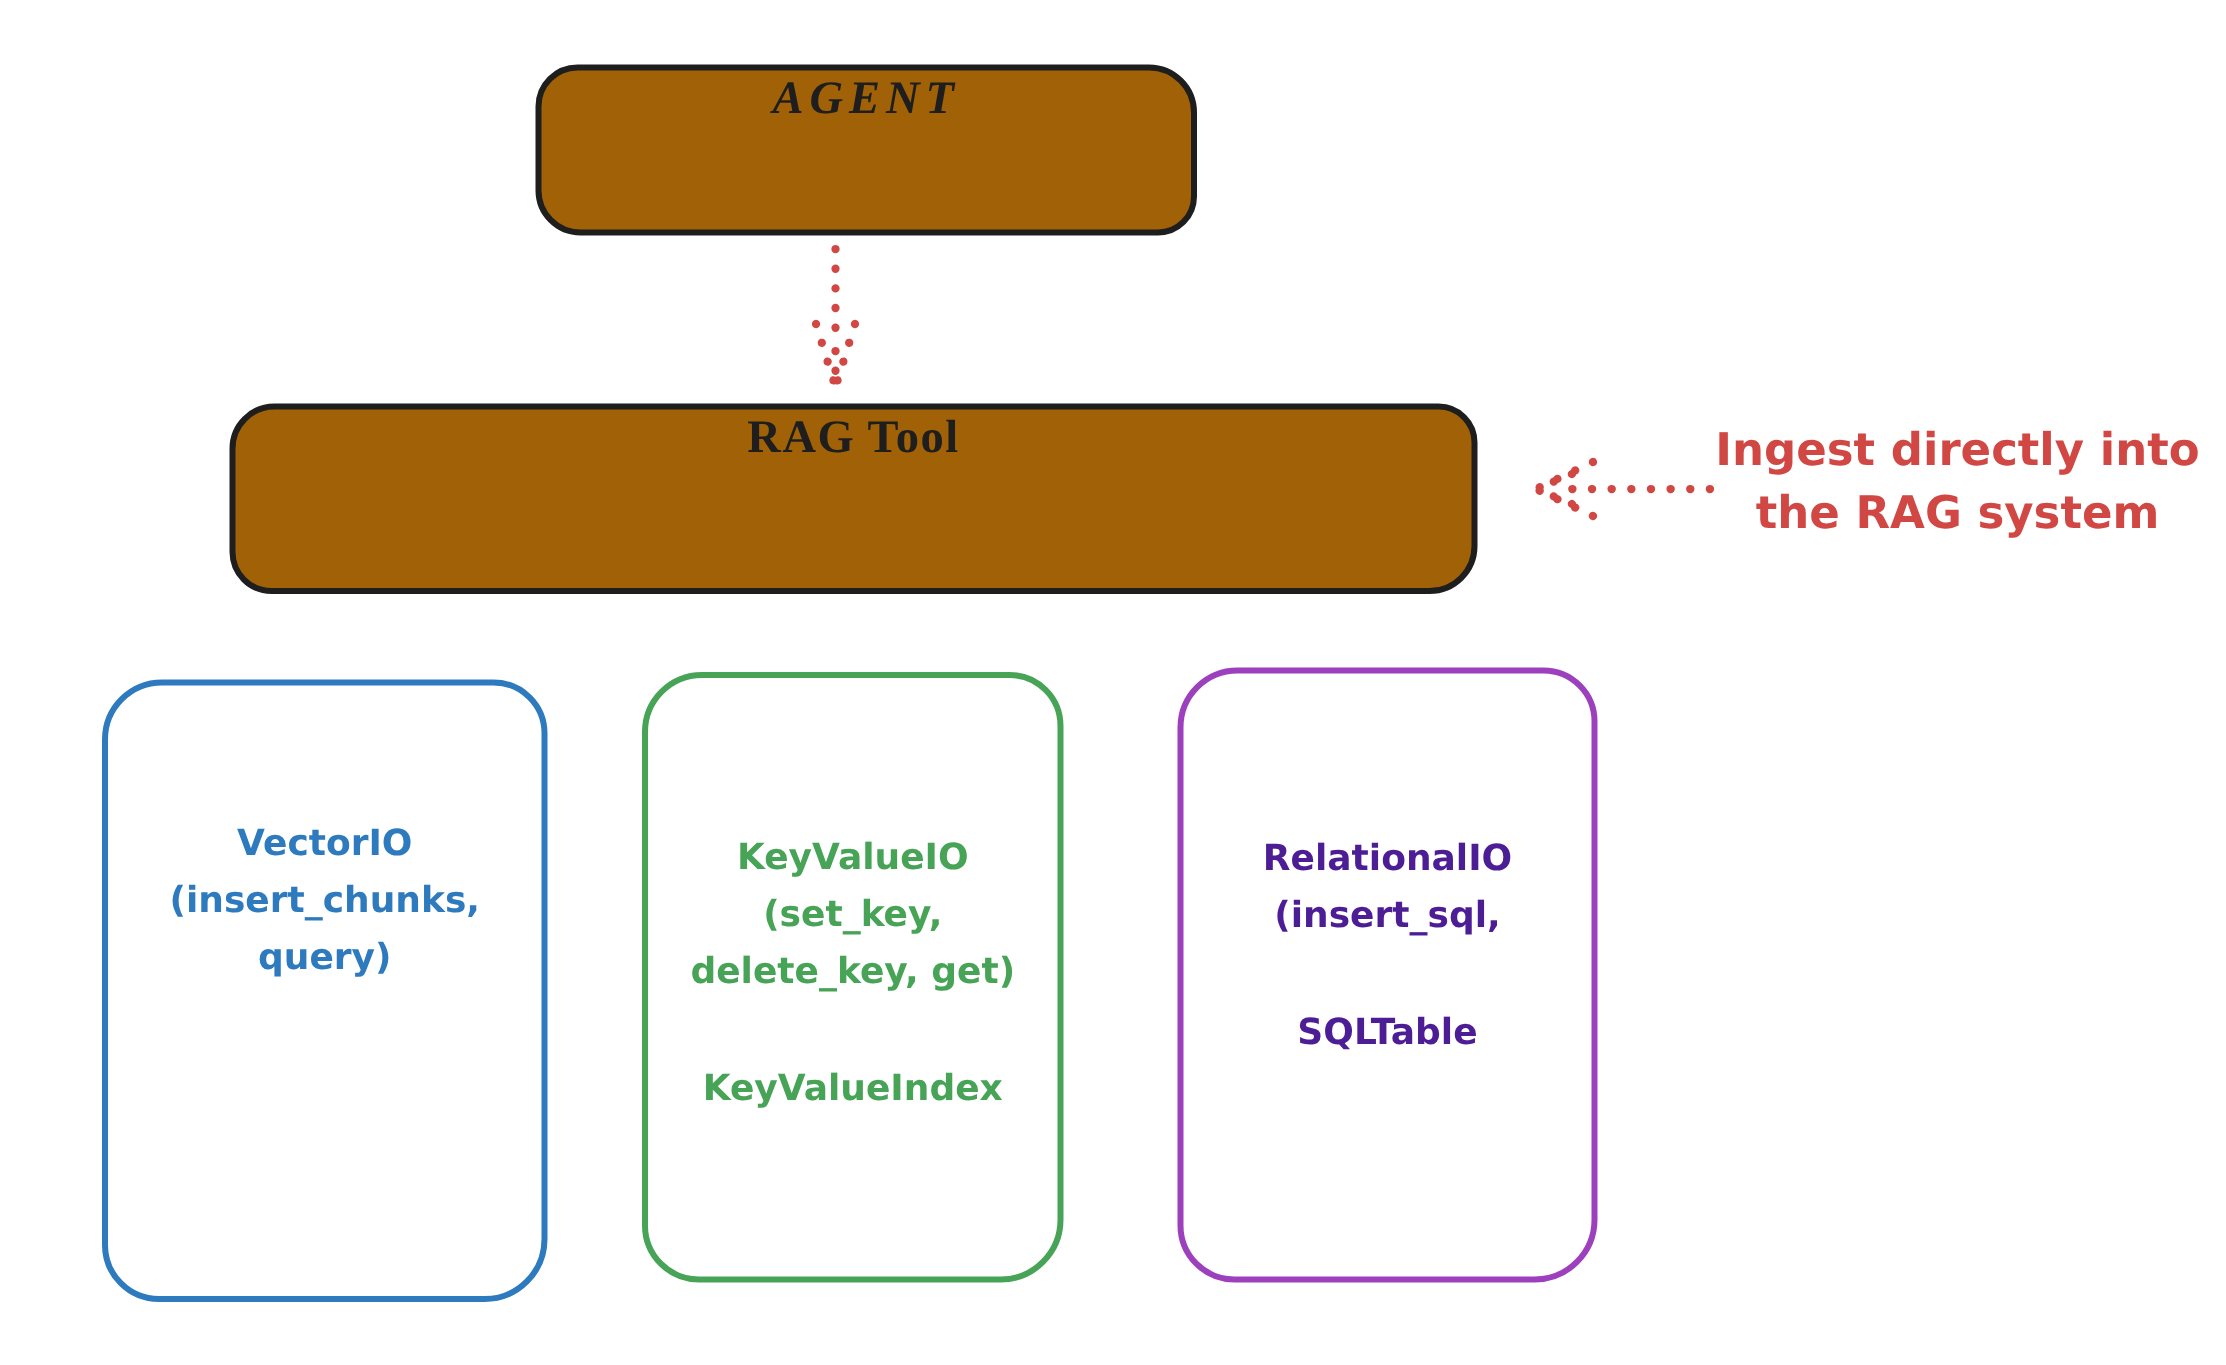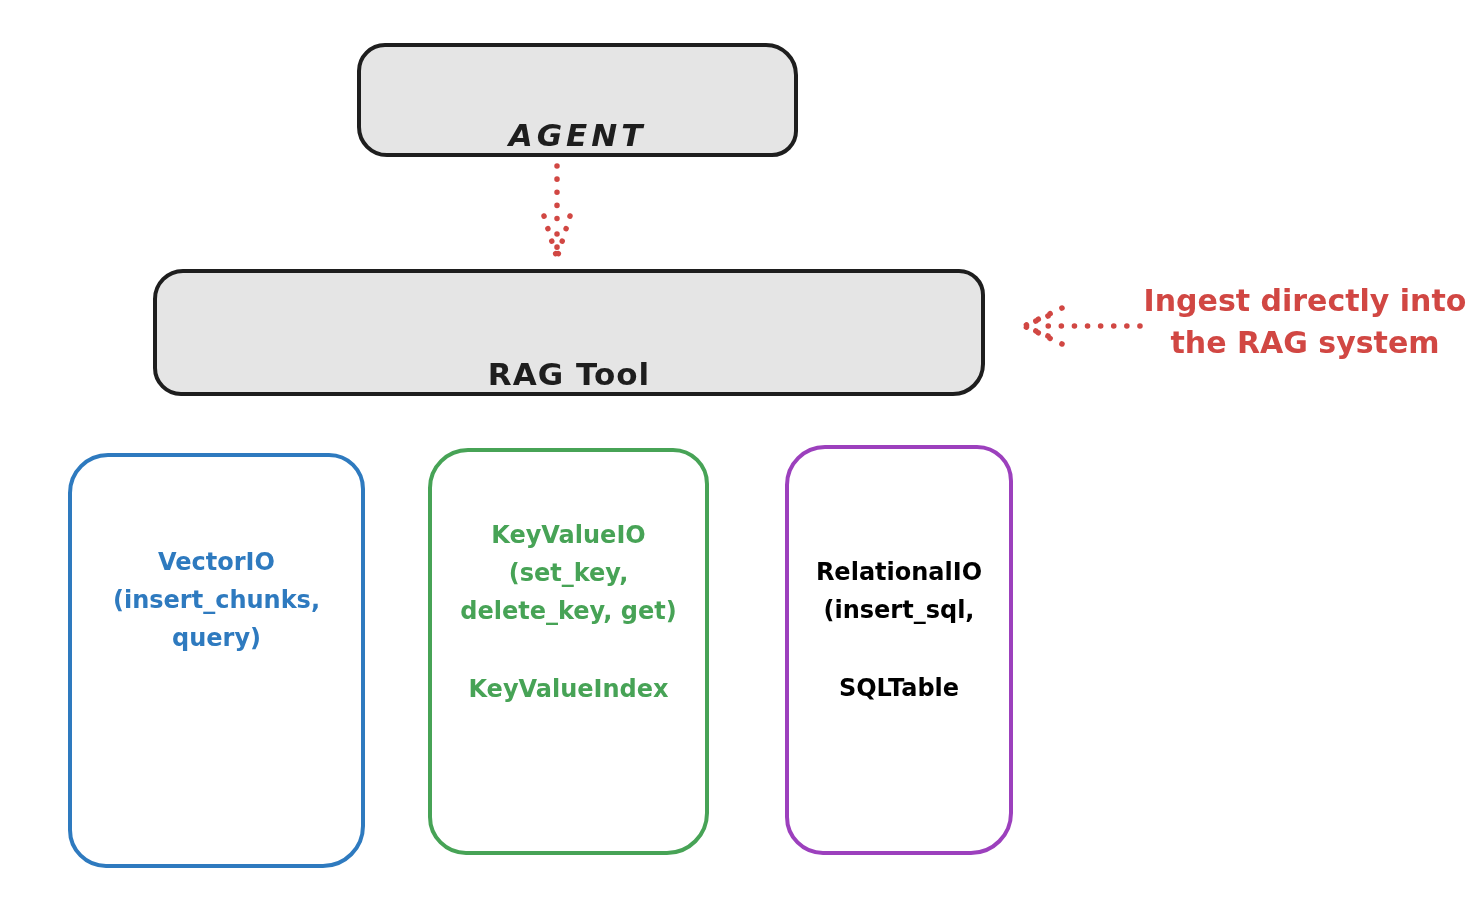--- a/index.html
+++ b/index.html
@@ -13,23 +13,24 @@
     height: 910px;
     background: #ffffff;
     font-family: "DejaVu Sans", "Liberation Sans", sans-serif;
     overflow: hidden;
   }
   
   .node {
     position: absolute;
     box-sizing: border-box;
     display: flex;
-    align-items: flex-end;
+    align-items: flex-start;
     justify-content: center;
-    background: #e5e5e5;
+    background: #a16207;
+    font-family: Liberation Serif, serif;
   }
   .node-black {
     border: 4px solid #1e1e1e;
   }
   .agent-box {
     left: 357px; top: 43px;
     width: 441px; height: 114px;
     border-radius: 28px 32px 26px 30px;
   }
   .agent-label {
@@ -70,27 +71,27 @@
     width: 297px; height: 415px;
     border: 4px solid #2e7abf;
     color: #2e7abf;
     padding-top: 86px;
   }
   .comp-green {
     left: 428px; top: 448px;
     width: 281px; height: 407px;
     border: 4px solid #47a356;
     color: #47a356;
-    padding-top: 64px;
+    padding-top: 100px;
   }
   .comp-purple {
     left: 785px; top: 445px;
-    width: 228px; height: 410px;
+    width: 280px; height: 410px;
     border: 4px solid #9c40bd;
-    color: #000000;
+    color: #4c1d95;
     padding-top: 104px;
   }
   
   .annotation {
     position: absolute;
     left: 1140px; top: 280px;
     width: 330px;
     text-align: center;
     font-size: 30px;
     font-weight: bold;

